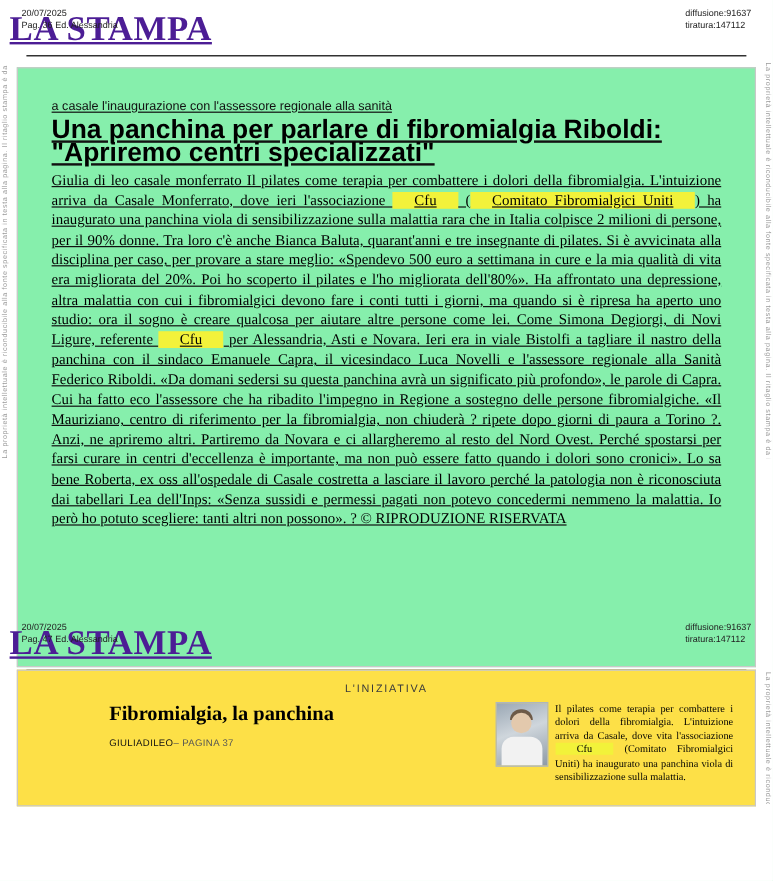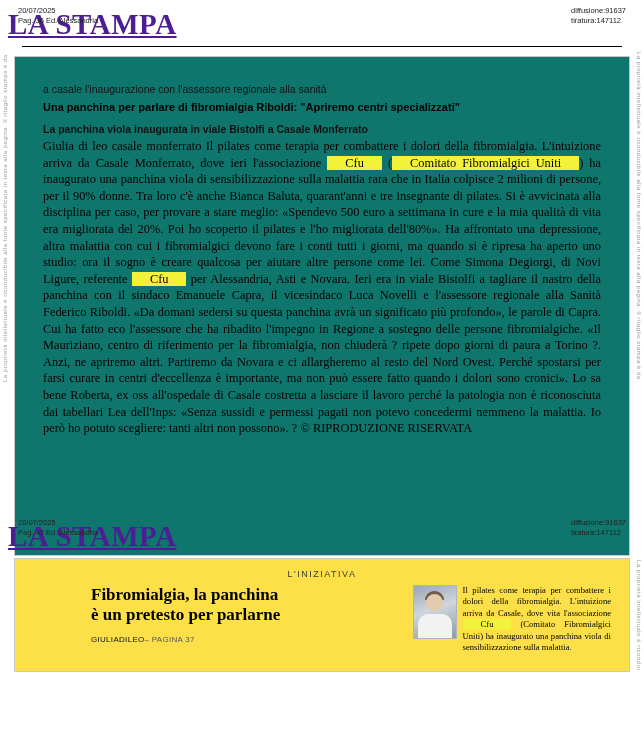--- a/index.html
+++ b/index.html
@@ -61,35 +61,36 @@
   .rule {
     border-top: 1px solid #000;
     margin: 5px 14px 0 14px;
   }
 
   
   .article-card {
     position: relative;
     margin: 10px 14px 0 14px;
     border: 1px solid #c8c8c8;
-    background: #0f766e;
+    background: #86efac;
     padding: 26px 28px 20px 28px;
     box-sizing: border-box;
     min-height: 500px;
+    text-decoration: underline;
   }
   .kicker {
     font-family: "Liberation Sans", sans-serif;
     font-size: 10.5px;
     color: #111;
     margin-bottom: 3px;
   }
   .headline {
     font-family: "Liberation Sans", sans-serif;
     font-weight: bold;
-    font-size: 11px;
+    font-size: 22px;
     line-height: 19px;
     margin: 0 0 6px 0;
     color: #000;
   }
   .subhead {
     font-family: "Liberation Sans", sans-serif;
     font-weight: bold;
     font-size: 10.5px;
     line-height: 13px;
     color: #111;
@@ -262,21 +263,20 @@
     <div class="meta-right">
       <div>diffusione:91637</div>
       <div>tiratura:147112</div>
     </div>
     <div class="rule"></div>
   </div>
 
   <div class="article-card">
     <div class="kicker">a casale l'inaugurazione con l'assessore regionale alla sanità</div>
     <div class="headline">Una panchina per parlare di fibromialgia Riboldi: "Apriremo centri specializzati"</div>
-    <div class="subhead">La panchina viola inaugurata in viale Bistolfi a Casale Monferrato</div>
     <div class="body-text"><span>Giulia di leo casale monferrato Il pilates come terapia per combattere i dolori della fibromialgia. L'intuizione arriva da Casale Monferrato, dove ieri l'associazione </span><span class="hl">Cfu</span><span> (</span><span class="hl">Comitato Fibromialgici Uniti</span><span>) ha inaugurato una panchina viola di sensibilizzazione sulla malattia rara che in Italia colpisce 2 milioni di persone, per il 90% donne. Tra loro c'è anche Bianca Baluta, quarant'anni e tre insegnante di pilates. Si è avvicinata alla disciplina per caso, per provare a stare meglio: «Spendevo 500 euro a settimana in cure e la mia qualità di vita era migliorata del 20%. Poi ho scoperto il pilates e l'ho migliorata dell'80%». Ha affrontato una depressione, altra malattia con cui i fibromialgici devono fare i conti tutti i giorni, ma quando si è ripresa ha aperto uno studio: ora il sogno è creare qualcosa per aiutare altre persone come lei. Come Simona Degiorgi, di Novi Ligure, referente </span><span class="hl">Cfu</span><span> per Alessandria, Asti e Novara. Ieri era in viale Bistolfi a tagliare il nastro della panchina con il sindaco Emanuele Capra, il vicesindaco Luca Novelli e l'assessore regionale alla Sanità Federico Riboldi. «Da domani sedersi su questa panchina avrà un significato più profondo», le parole di Capra. Cui ha fatto eco l'assessore che ha ribadito l'impegno in Regione a sostegno delle persone fibromialgiche. «Il Mauriziano, centro di riferimento per la fibromialgia, non chiuderà ? ripete dopo giorni di paura a Torino ?. Anzi, ne apriremo altri. Partiremo da Novara e ci allargheremo al resto del Nord Ovest. Perché spostarsi per farsi curare in centri d'eccellenza è importante, ma non può essere fatto quando i dolori sono cronici». Lo sa bene Roberta, ex oss all'ospedale di Casale costretta a lasciare il lavoro perché la patologia non è riconosciuta dai tabellari Lea dell'Inps: «Senza sussidi e permessi pagati non potevo concedermi nemmeno la malattia. Io però ho potuto scegliere: tanti altri non possono». ? © RIPRODUZIONE RISERVATA</span></div>
   </div>
 
   <div class="bottom-clip">
     <div class="bottom-inner">
       <div class="clip-header">
         <div class="meta-left">
           <div>20/07/2025</div>
           <div>Pag. 47  Ed. Alessandria</div>
         </div>
@@ -287,21 +287,20 @@
         </div>
         <div class="rule"></div>
       </div>
 
       <div class="clip2-card">
         <div class="iniziativa">L'INIZIATIVA</div>
         <div class="clip2-cols">
           <div class="clip2-left">
             <div class="clip2-title">
               <div>Fibromialgia, la panchina</div>
-              <div>è un pretesto per parlarne</div>
             </div>
             <div class="clip2-byline"><span>GIULIADILEO</span><span class="pag">– PAGINA 37</span></div>
           </div>
           <div class="clip2-right">
             <div class="thumb">
               <div class="body"></div>
               <div class="hair"></div>
               <div class="face"></div>
             </div>
             <div class="clip2-textcol"><span>Il pilates come terapia per combattere i dolori della fibromialgia. L'intuizione arriva da Casale, dove vita l'associazione </span><span class="hl">Cfu</span><span> (Comitato Fibromialgici Uniti) ha inaugurato una panchina viola di sensibilizzazione sulla malattia.</span></div>

